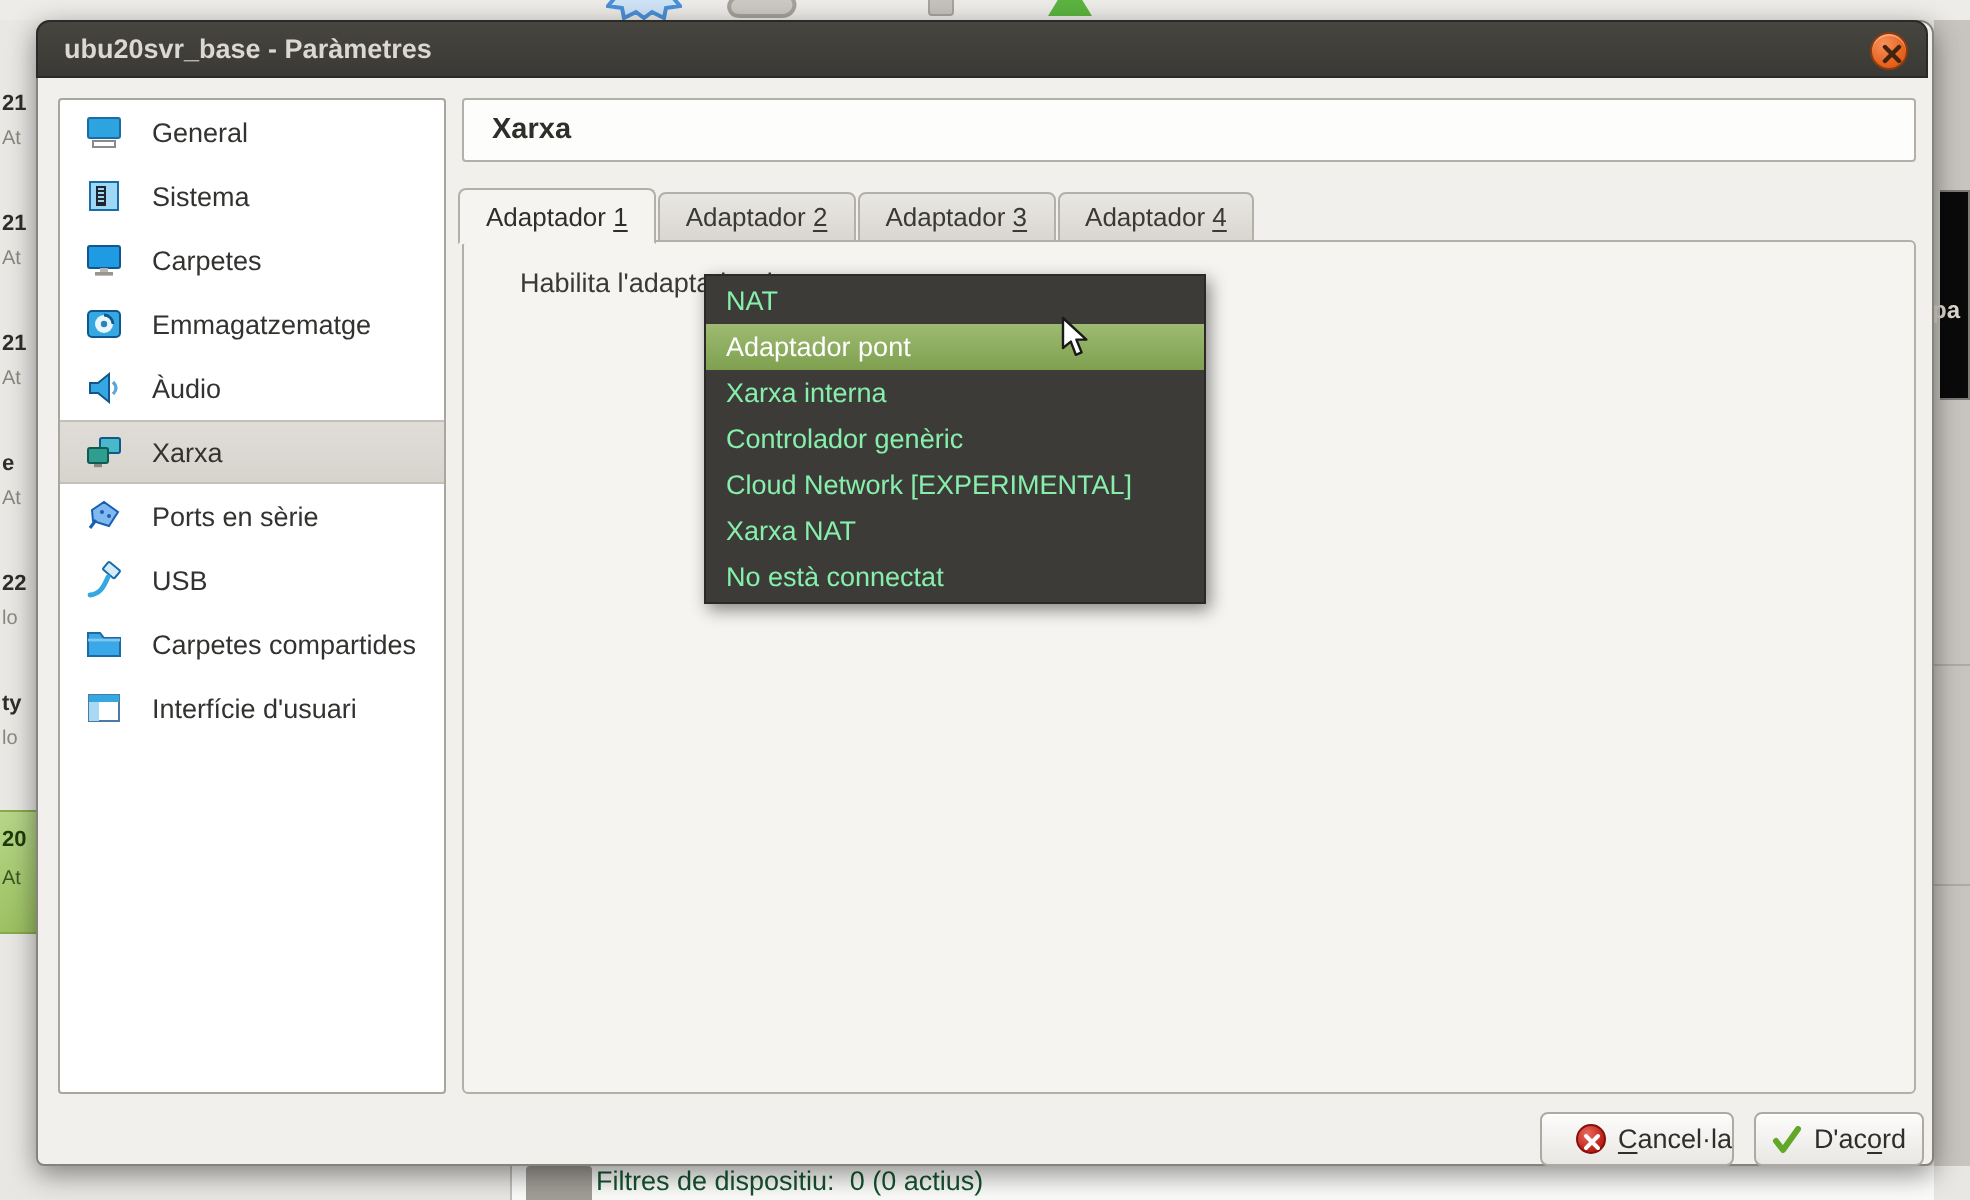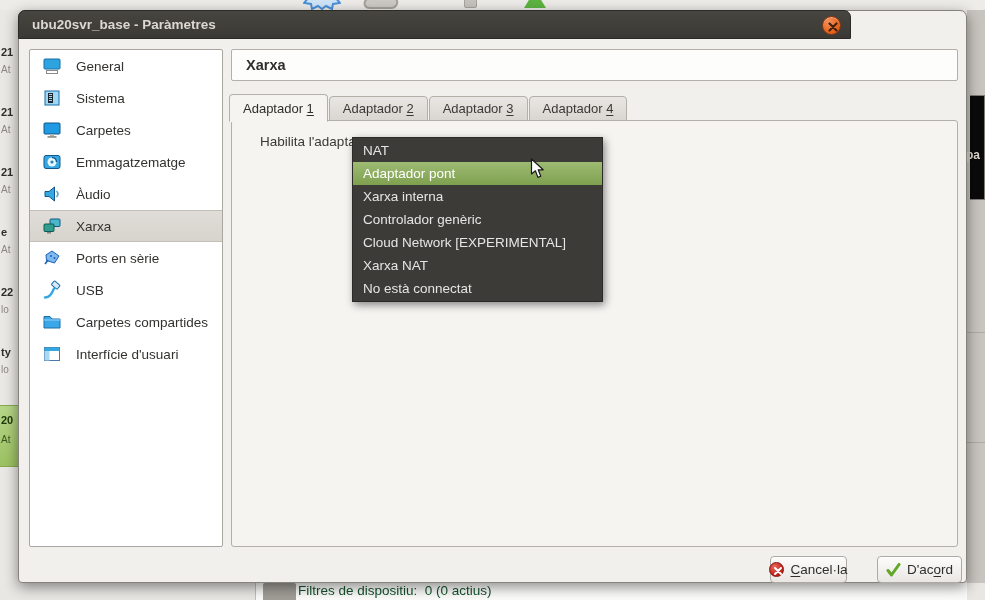--- a/index.html
+++ b/index.html
@@ -26,21 +26,21 @@
   .rs-line { position:absolute; left:0; width:18px; height:1px; background:#aeaba6; }
   .bottom-strip { position:absolute; left:0; top:583px; width:985px; height:17px; background:#e9e7e4; overflow:hidden; z-index:1; }
   .bs-panel { position:absolute; left:255px; top:0; width:712px; height:17px; background:#fbfbfa; border-left:1px solid #c2bfba; }
   .bs-box { position:absolute; left:7px; top:0; width:33px; height:17px; background:#a19e97; border-radius:2px 2px 0 0; }
   .bs-text { position:absolute; left:42px; top:0; font-size:13.5px; color:#14532d; white-space:nowrap; }
 
   
   .dialog { position:absolute; left:18px; top:10px; width:949px; height:573px; z-index:10;
             background:#f1f0ed; border:1px solid #86837d; border-radius:7px 7px 4px 4px;
             box-shadow:0 4px 14px rgba(0,0,0,.45); }
-  .titlebar { position:absolute; left:-1px; top:-1px; width:833px; height:29px;
+  .titlebar { position:absolute; left:-1px; top:-1px; width:946px; height:29px;
               background:linear-gradient(#47453f,#3b3935); border:1px solid #2c2a26;
               border-radius:7px 7px 0 0;padding-left:40px; }
   .titlebar .title { position:absolute; left:13px; top:0; line-height:28px; font-size:13.5px; font-weight:bold; color:#dcd8d1; }
   .close-btn { position:absolute; right:9px; top:5px; width:19px; height:19px; border-radius:50%;
                background:radial-gradient(circle at 35% 30%, #f7925c, #e8641f 60%, #d4500f);
                border:1px solid #893b10; box-shadow:inset 0 1px 0 rgba(255,255,255,.35); cursor:pointer; }
   .close-btn svg { position:absolute; left:4.5px; top:4.5px; }
 
   .side-panel { position:absolute; left:10px; top:38px; width:194px; height:498px;
                 background:#ffffff; border:1px solid #a9a69f; border-radius:2px; overflow:hidden; }
@@ -73,29 +73,29 @@
   .combo .spin { position:absolute; right:10px; top:6px; }
   .spin .up { width:0; height:0; border-left:4px solid transparent; border-right:4px solid transparent; border-bottom:5px solid #57544d; margin-bottom:4px; }
   .spin .dn { width:0; height:0; border-left:4px solid transparent; border-right:4px solid transparent; border-top:5px solid #57544d; }
   .adv-arrow { position:absolute; left:253px; top:219px; width:0; height:0; border-top:5px solid transparent; border-bottom:5px solid transparent; border-left:8px solid #2d76d8; cursor:pointer; }
   .adv-label { position:absolute; left:268px; top:214px; line-height:22px; font-size:13.5px; color:#3a3936; cursor:pointer; }
 
   
   .btn { position:absolute; top:545px; height:27px; display:flex; align-items:center; justify-content:center; gap:6px;
          background:linear-gradient(#fcfcfb,#e9e7e3); border:1px solid #aeaaa3; border-radius:4px;
          font-family:inherit; font-size:13.5px; color:#2f2e2b; cursor:pointer; box-shadow:inset 0 1px 0 #fff; }
-  .btn-cancel { left:751px; width:77px; }
+  .btn-cancel { left:751px; width:97px;justify-content:flex-end; }
   .btn-ok { left:858px; width:85px; }
   .cancel-ic { width:15px; height:15px; border-radius:50%; background:radial-gradient(circle at 35% 30%, #ea6a5e, #c0231a 65%, #9d150d); border:1px solid #84100a; position:relative; flex:0 0 auto; }
   .cancel-ic svg { position:absolute; left:2.5px; top:2.5px; }
 
   
   .menu { position:absolute; left:352px; top:137px; width:251px; z-index:50;
           background:#3c3b37; border:1px solid #2b2a26; box-shadow:2px 3px 8px rgba(0,0,0,.45); padding:1px 0; }
-  .menu-item { height:23px; line-height:23px; padding-left:10px; font-size:13.5px; color:#e5e5e5; white-space:nowrap; overflow:hidden; cursor:pointer; }
+  .menu-item { height:23px; line-height:23px; padding-left:10px; font-size:13.5px; color:#86efac; white-space:nowrap; overflow:hidden; cursor:pointer; }
   .menu-item.hl { background:linear-gradient(#9dbb72,#7fa04f); color:#ffffff; }
 
   .cursor { position:absolute; left:530px; top:158px; z-index:100; pointer-events:none; }
 </style>
 </head>
 <body>
 
 <div class="screen">
 
   <div class="top-strip">

